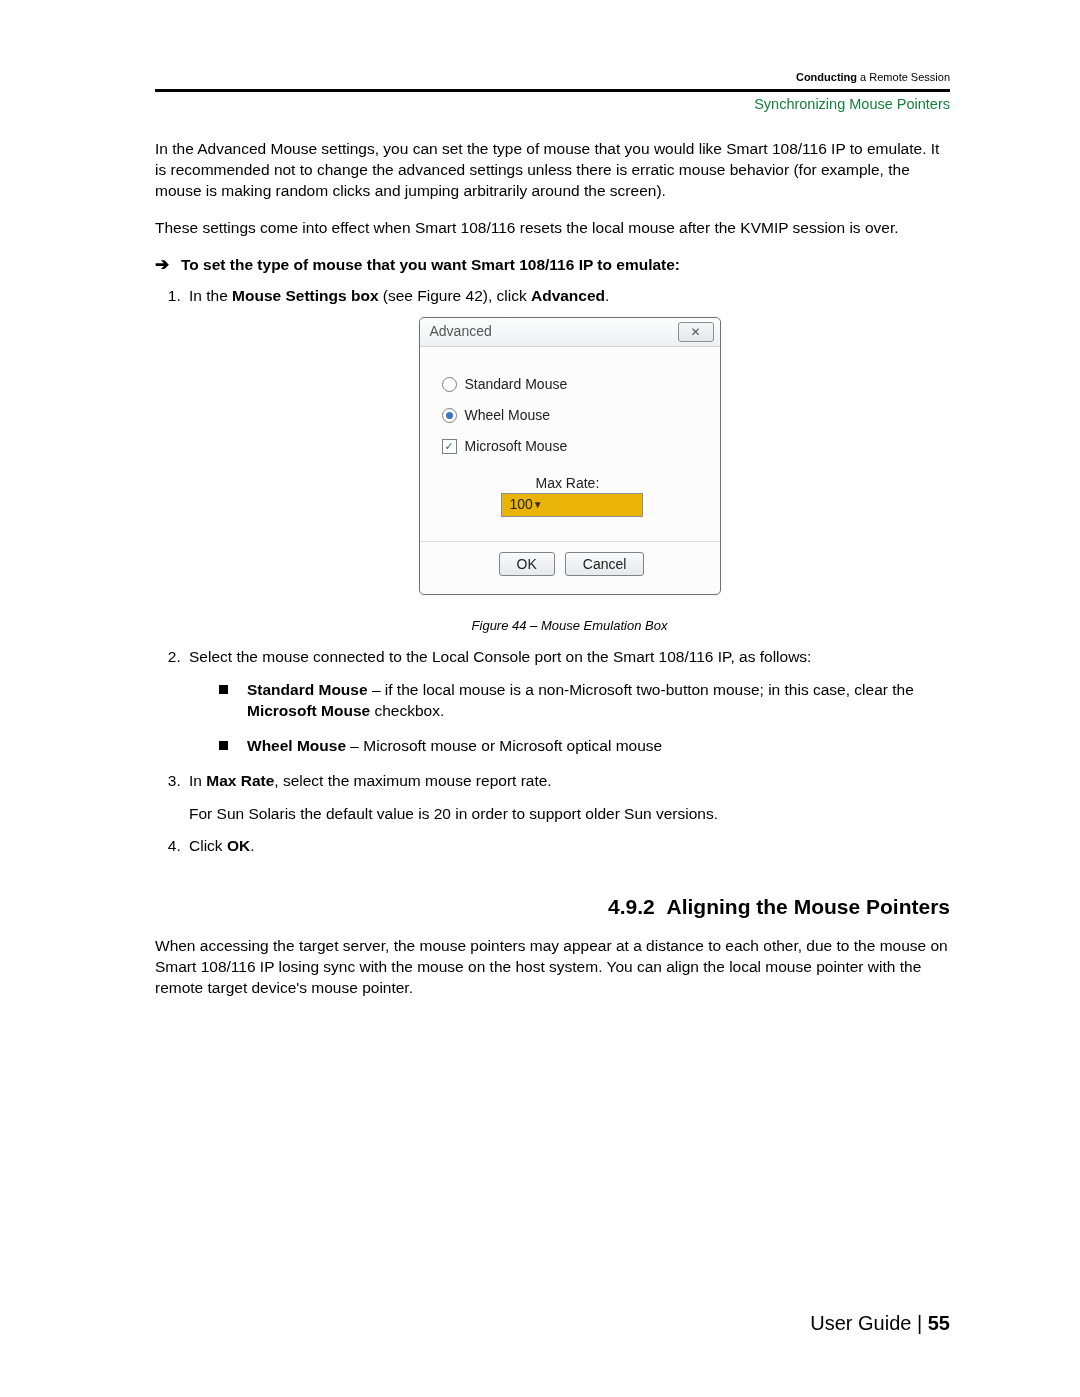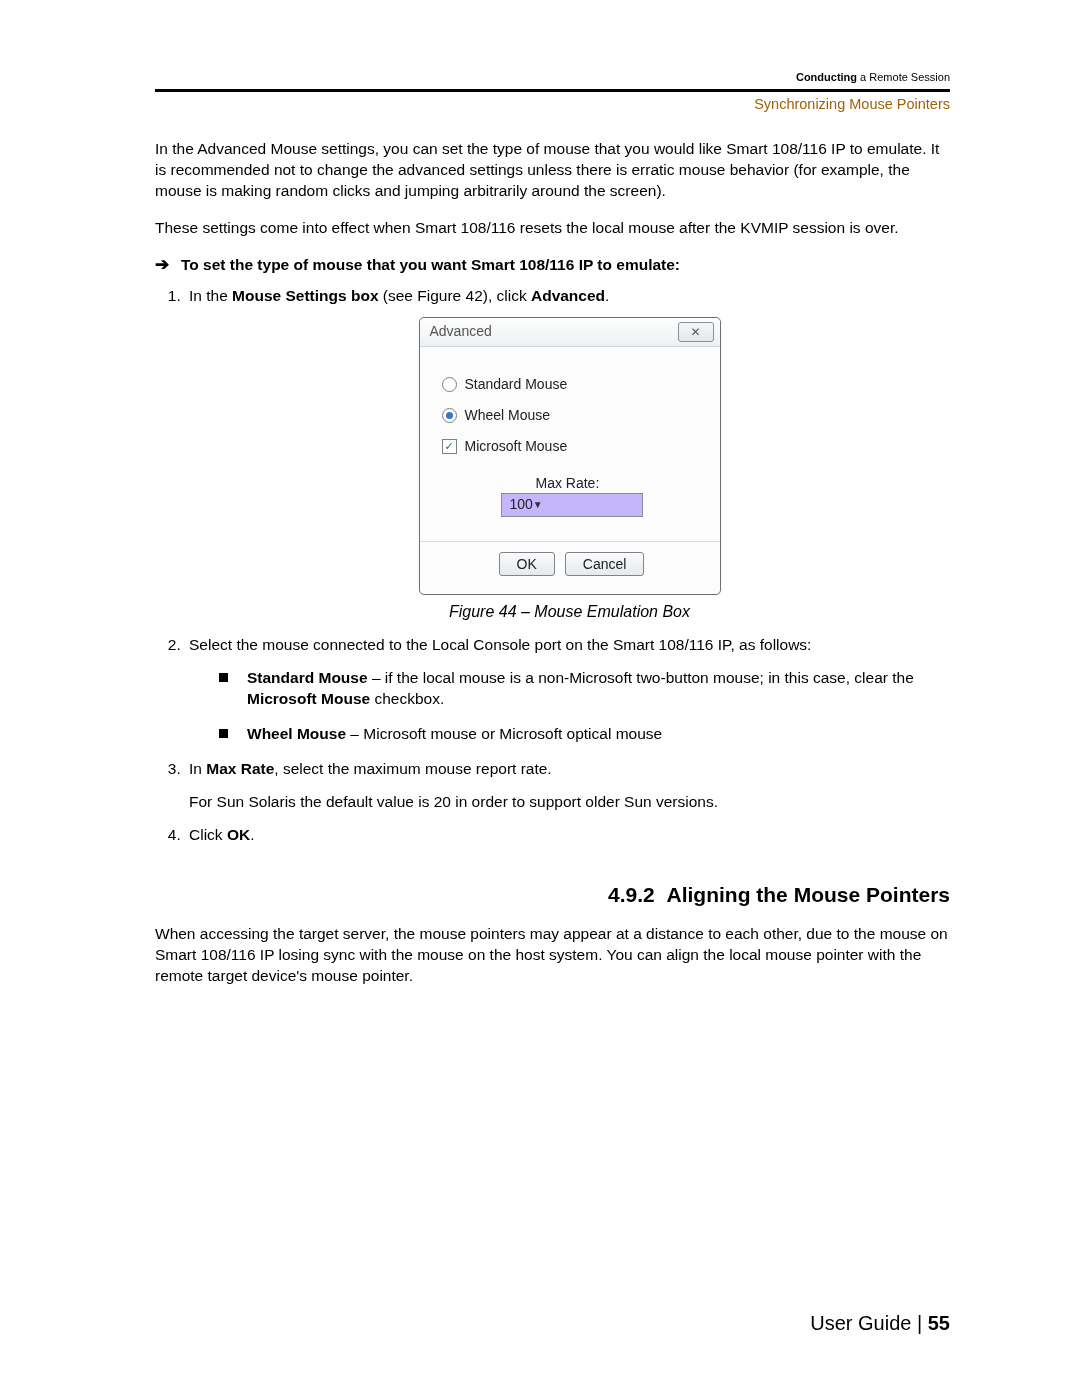--- a/index.html
+++ b/index.html
@@ -25,21 +25,21 @@
   .header-right .line1 { margin-bottom: 2px; }
   .header-right .crumb-bold { font-weight: bold; }
   .header-rule {
     border: none;
     border-top: 3px solid #000;
     margin: 4px 0 3px 0;
   }
   .header-sub {
     text-align: right;
     font-size: 14.5px;
-    color: #a16207;
+    color: #15803d;
     margin-bottom: 25px;
   }
   h3.section-ital {
     font-family: Arial, Helvetica, sans-serif;
     font-style: italic;
     font-weight: bold;
     font-size: 19px;
     margin: 30px 0 14px 0;
   }
   p.body {
@@ -169,21 +169,21 @@
   }
   .rate-row {
     display: flex;
     align-items: center;
     margin-top: 18px;
     flex-direction: column;
   }
   .rate-label { width: 72px; }
   .rate-select {
     border: 1px solid #8a8f96;
-    background: #c4b5fd;
+    background: #eab308;
     height: 22px;
     width: 128px;
     display: inline-flex;
     align-items: center;
     justify-content: flex-start;
     padding: 0 4px 0 8px;
     font-size: 14px;
   }
   .rate-select .caret { font-size: 10px; color: #333; }
   .dlg-divider {
@@ -200,22 +200,22 @@
   .dlg-btn {
     border: 1px solid #7f848b;
     border-radius: 3px;
     background: linear-gradient(#f9fafb, #e6e9ed);
     padding: 2px 17px;
     font-size: 14px;
   }
   .fig-caption {
     text-align: center;
     font-style: italic;
-    font-size: 16px;
-    margin: 6px 0 10px 0;
+    font-size: 13px;
+    margin: 22px 0 10px 0;
   }
 
   h3.num-heading {
     font-family: Arial, Helvetica, sans-serif;
     font-weight: bold;
     font-size: 21px;
     margin: 36px 0 14px 0;
     text-align: right;
   }
 

